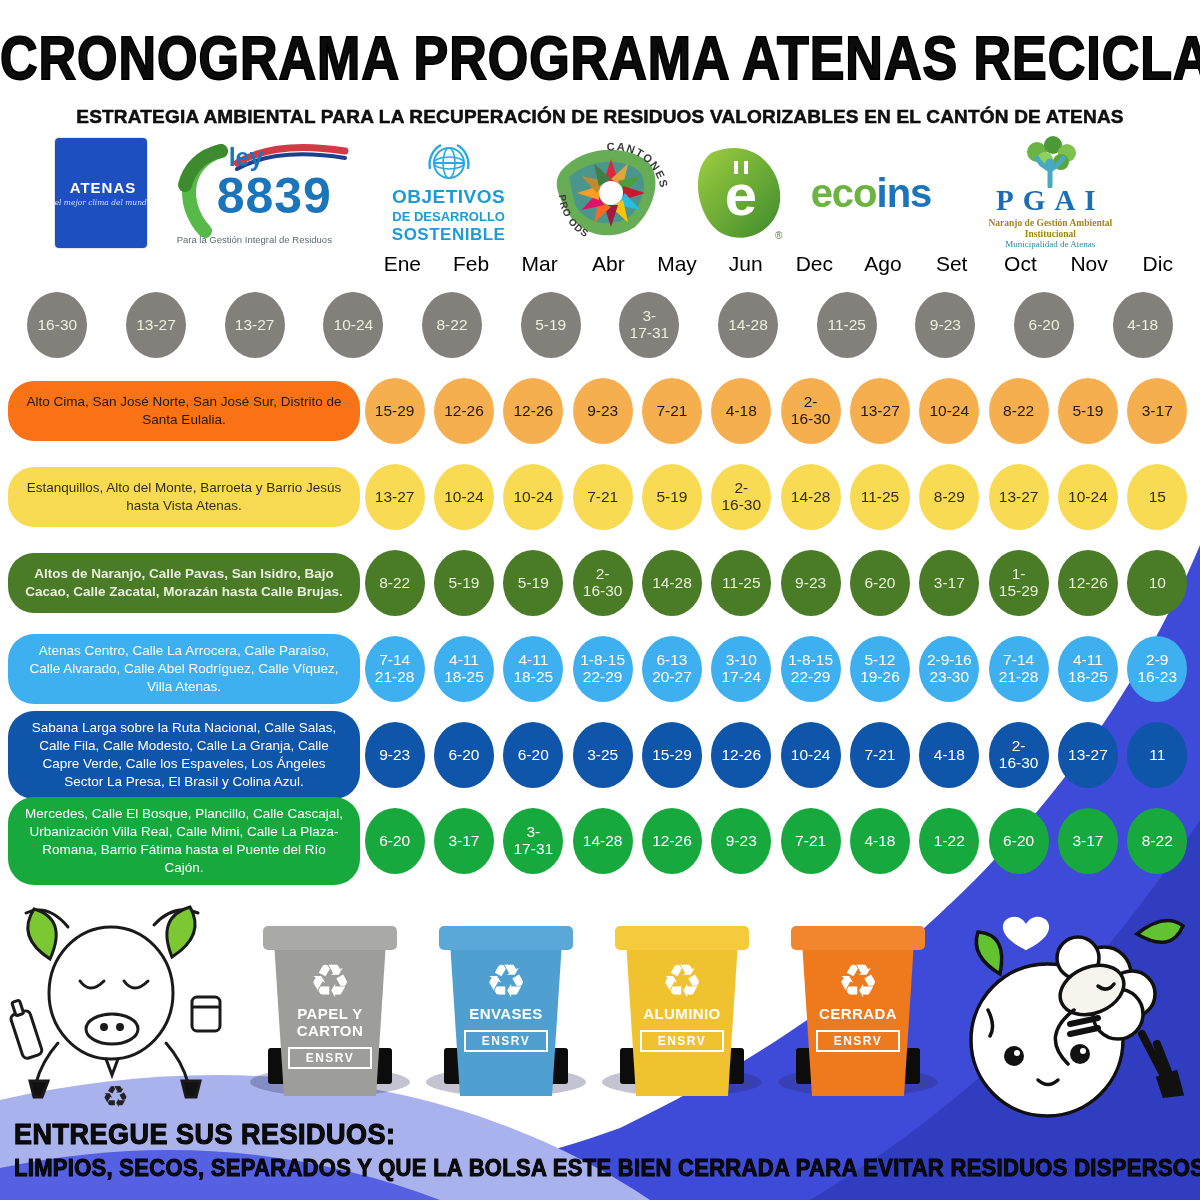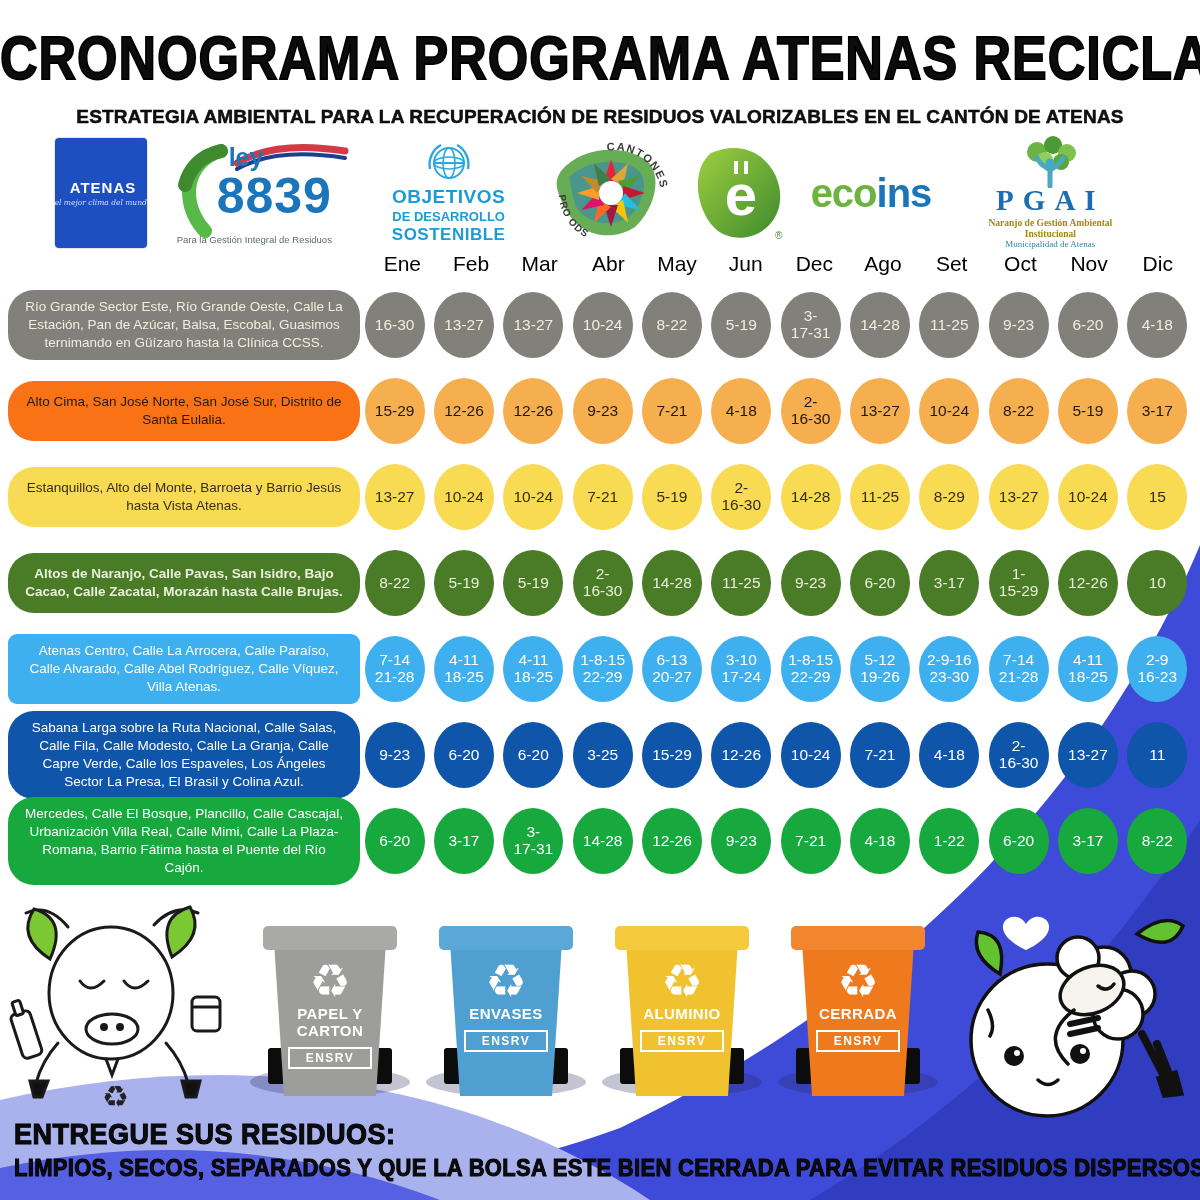--- a/index.html
+++ b/index.html
@@ -226,21 +226,20 @@
         <div class="month-cell">Jun</div>
         <div class="month-cell">Dec</div>
         <div class="month-cell">Ago</div>
         <div class="month-cell">Set</div>
         <div class="month-cell">Oct</div>
         <div class="month-cell">Nov</div>
         <div class="month-cell">Dic</div>
       </div>
     <div>
         <div class="route-row">
-          <div class="route-label" style="background: rgb(129, 128, 122); color: rgb(237, 239, 220);">Río Grande Sector Este, Río Grande Oeste, Calle La Estación, Pan de Azúcar, Balsa, Escobal, Guasimos ternimando en Güízaro hasta la Clínica CCSS.</div>
           <div class="date-cell">
             <div class="date-circle" style="background: rgb(129, 128, 122); color: rgb(237, 239, 220);">16-30</div>
           </div>
           <div class="date-cell">
             <div class="date-circle" style="background: rgb(129, 128, 122); color: rgb(237, 239, 220);">13-27</div>
           </div>
           <div class="date-cell">
             <div class="date-circle" style="background: rgb(129, 128, 122); color: rgb(237, 239, 220);">13-27</div>
           </div>
           <div class="date-cell">
@@ -387,21 +386,21 @@
 15-29</div>
           </div>
           <div class="date-cell">
             <div class="date-circle" style="background: rgb(74, 123, 39); color: rgb(233, 239, 220);">12-26</div>
           </div>
           <div class="date-cell">
             <div class="date-circle" style="background: rgb(74, 123, 39); color: rgb(233, 239, 220);">10</div>
           </div>
         </div>
         <div class="route-row">
-          <div class="route-label" style="background: rgb(63, 176, 239); color: rgb(255, 255, 255); border-radius: 9px;">Atenas Centro, Calle La Arrocera, Calle Paraíso, Calle Alvarado, Calle Abel Rodríguez, Calle Víquez, Villa Atenas.</div>
+          <div class="route-label" style="background: rgb(63, 176, 239); color: rgb(255, 255, 255);">Atenas Centro, Calle La Arrocera, Calle Paraíso, Calle Alvarado, Calle Abel Rodríguez, Calle Víquez, Villa Atenas.</div>
           <div class="date-cell">
             <div class="date-circle" style="background: rgb(63, 176, 239); color: rgb(255, 255, 255);">7-14
 21-28</div>
           </div>
           <div class="date-cell">
             <div class="date-circle" style="background: rgb(63, 176, 239); color: rgb(255, 255, 255);">4-11
 18-25</div>
           </div>
           <div class="date-cell">
             <div class="date-circle" style="background: rgb(63, 176, 239); color: rgb(255, 255, 255);">4-11

